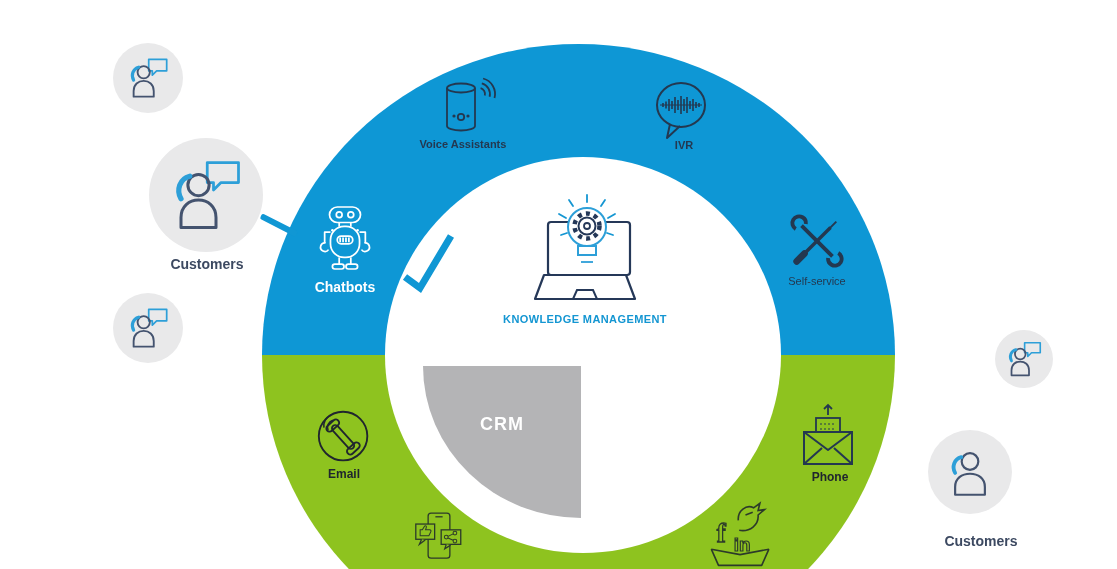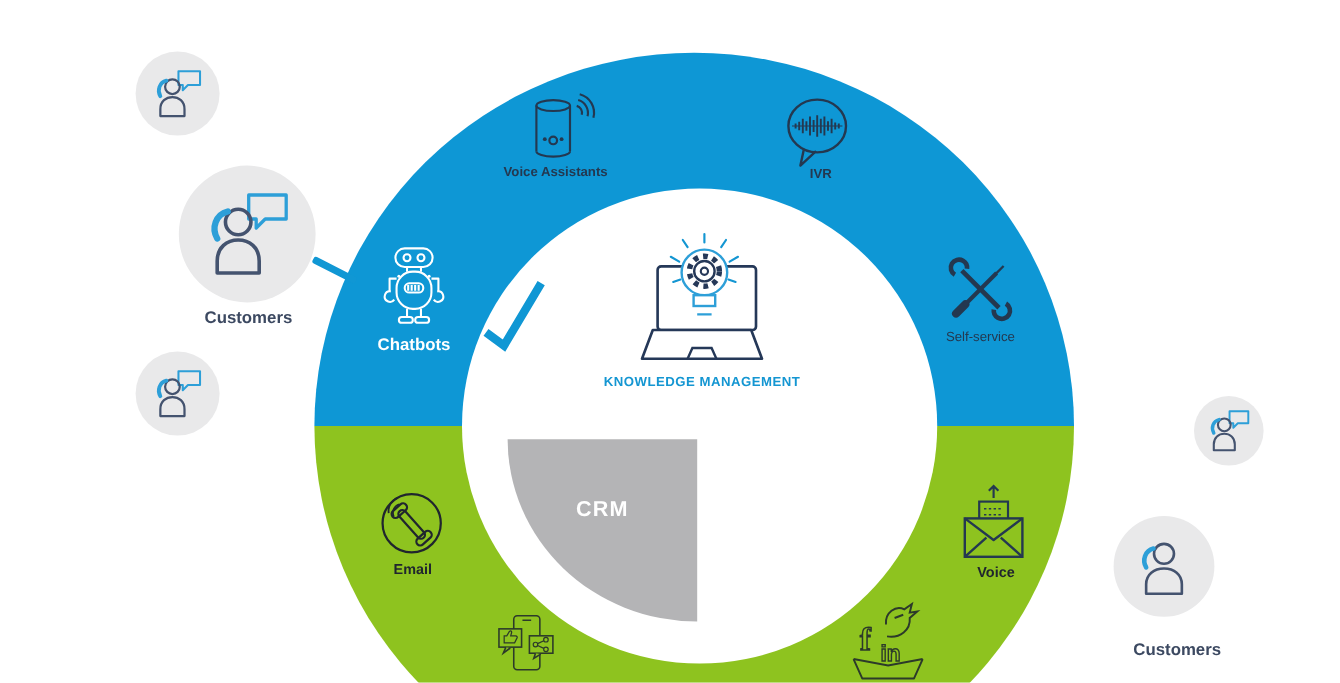--- a/index.html
+++ b/index.html
@@ -139,21 +139,21 @@
   <svg class="abs" style="left:797px;top:402px;" width="62" height="66" viewBox="0 0 62 66">
     <g stroke="#243850" fill="none">
       <path d="M31,3 V13 M27,7 L31,3 L35,7" stroke-width="1.8"></path>
       <rect x="19" y="16" width="24" height="26" stroke-width="1.8"></rect>
       <path d="M23,22 h16 M23,27 h16" stroke-width="1.2" stroke-dasharray="2 2"></path>
       <rect x="7" y="30" width="48" height="32" stroke-width="2" fill="#8ec31f"></rect>
       <path d="M7,30 L31,48 L55,30" stroke-width="2" stroke-linejoin="round"></path>
       <path d="M7,62 L25,46 M55,62 L37,46" stroke-width="2"></path>
     </g>
   </svg>
-  <div class="abs icon-label dark" style="left:770px;top:470px;width:120px;">Voice</div>
+  <div class="abs icon-label dark" style="left:770px;top:470px;width:120px;">Phone</div>
 
   <svg class="abs" style="left:404px;top:511px;" width="70" height="58" viewBox="0 0 70 80">
     <g stroke="#2c3a2a" stroke-width="1.8" fill="none">
       <rect x="20" y="3" width="30" height="62" rx="4"></rect>
       <path d="M30,8 h10"></path>
       <rect x="3" y="18" width="26" height="21" fill="#8ec31f"></rect>
       <path d="M11,39 l-3,7 l8,-6" fill="#8ec31f"></path>
       <path d="M9,34 v-8 h3 l3,-5 c1.5,-1.5 3,-.5 2.5,1.5 l-1,3.5 h5.5 c2,0 2.5,1.5 1.5,3 l-2.5,5 z" stroke-width="1.4"></path>
       <rect x="38" y="26" width="27" height="20" fill="#8ec31f"></rect>
       <path d="M45,46 l-2,6 l8,-5" fill="#8ec31f"></path>

